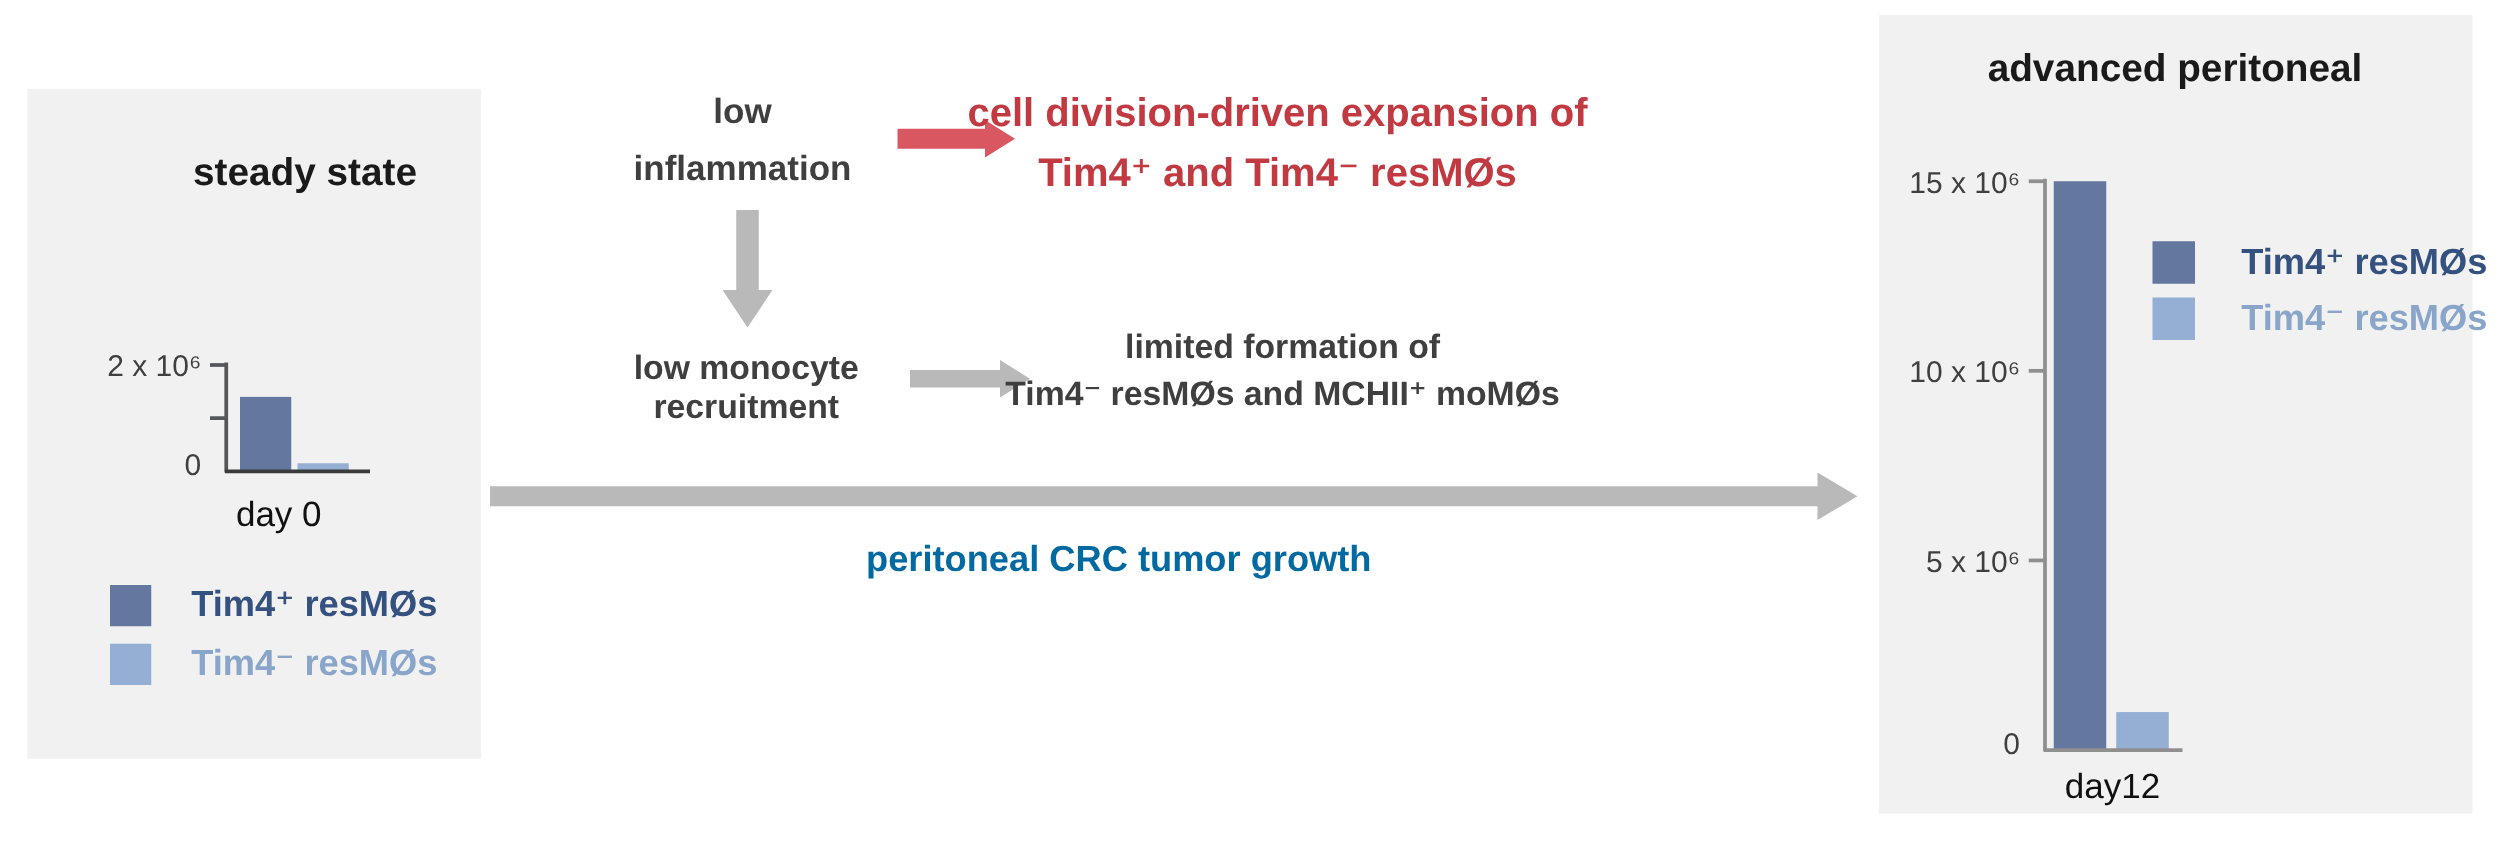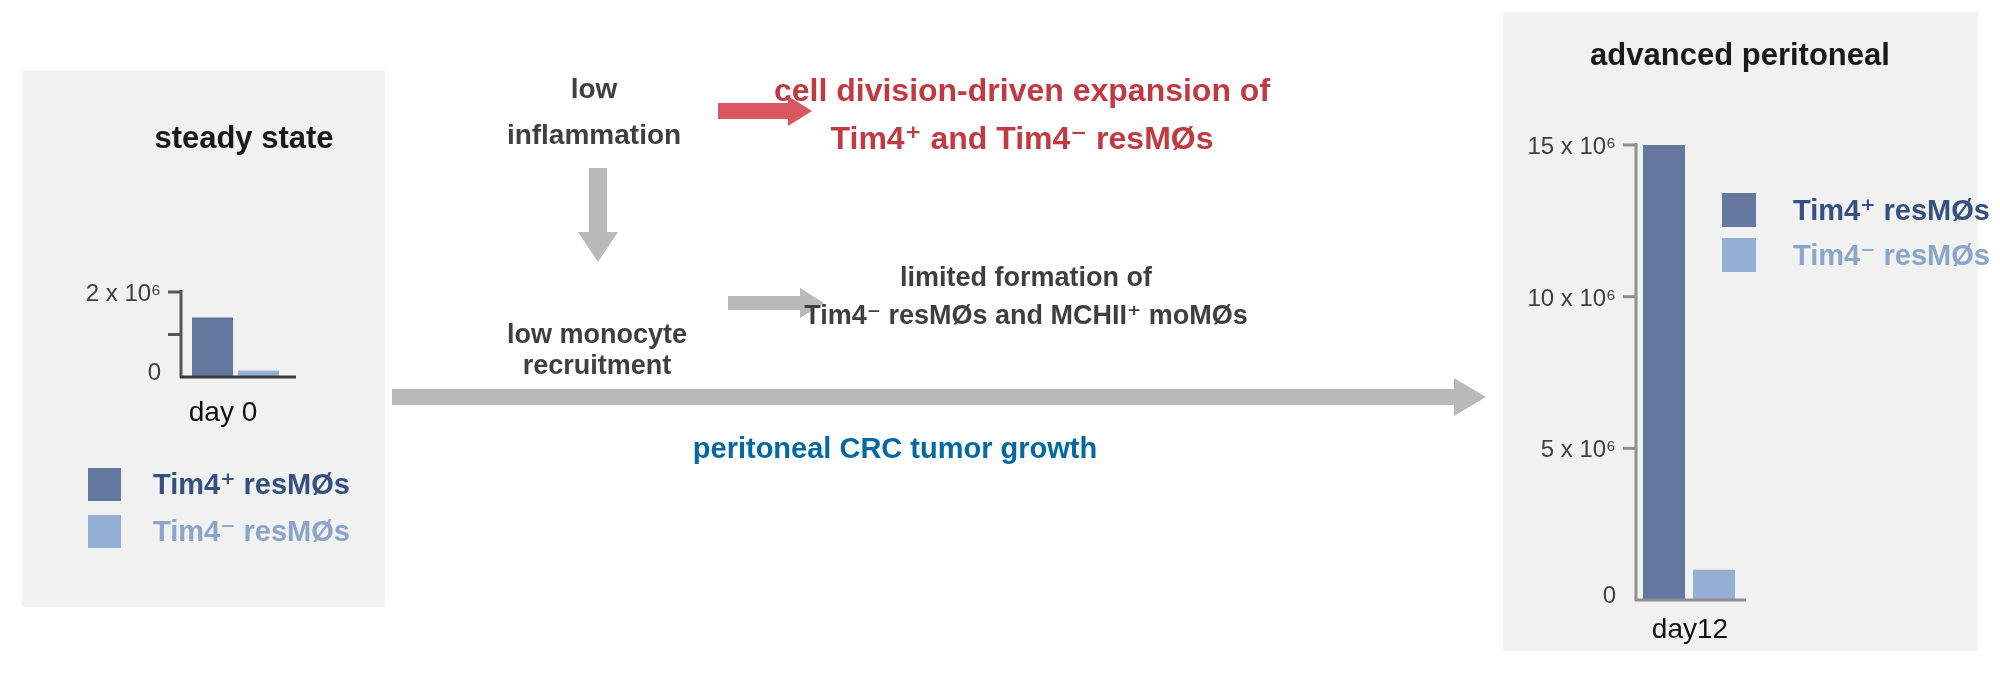--- a/index.html
+++ b/index.html
@@ -27,21 +27,21 @@
   #left-chart{left:80px;top:268px;width:230px;height:170px;}
   #left-legend{left:88px;top:468px;}
   #left-legend .legend-row{margin-bottom:14px;}
   #left-legend .swatch{width:33px;height:33px;margin-right:17px;}
   #left-legend .legend-label{font-size:29px;line-height:33px;}
   
   #node-low-inflammation{left:594px;top:66px;font-size:28px;line-height:46px;}
   #red-arrow{left:718px;top:96px;width:94px;height:30px;}
   #red-outcome{left:1022px;top:66px;font-size:32px;line-height:48px;}
   #down-arrow{left:578px;top:168px;width:40px;height:94px;}
-  #node-low-monocyte{left:597px;top:279px;font-size:27px;line-height:31px;margin-top:40px;}
+  #node-low-monocyte{left:597px;top:279px;font-size:27px;line-height:31px;}
   #gray-mid-arrow{left:728px;top:288px;width:96px;height:30px;}
   #gray-outcome{left:1026px;top:258px;font-size:27px;line-height:38px;}
   #timeline-arrow{left:392px;top:378px;width:1094px;height:38px;}
   #timeline-label{left:895px;top:432px;font-size:29px;}
   
   #right-panel{left:1503px;top:12px;width:475px;height:639px;}
   #right-title{left:1740px;top:34px;font-size:31px;line-height:42px;}
   #right-chart{left:1560px;top:125px;width:245px;height:530px;}
   #right-legend{left:1722px;top:193px;}
   #right-legend .legend-row{margin-bottom:11px;}

